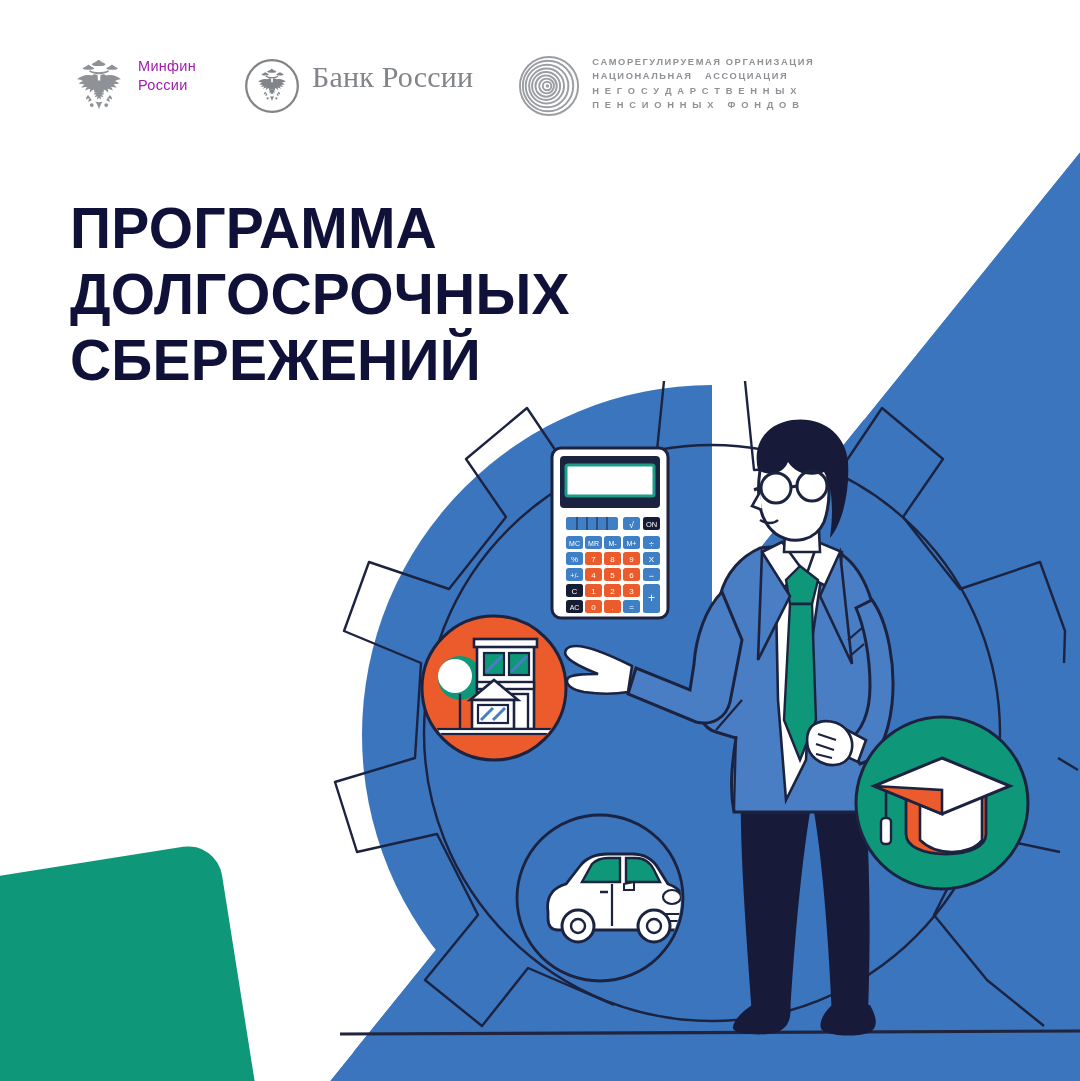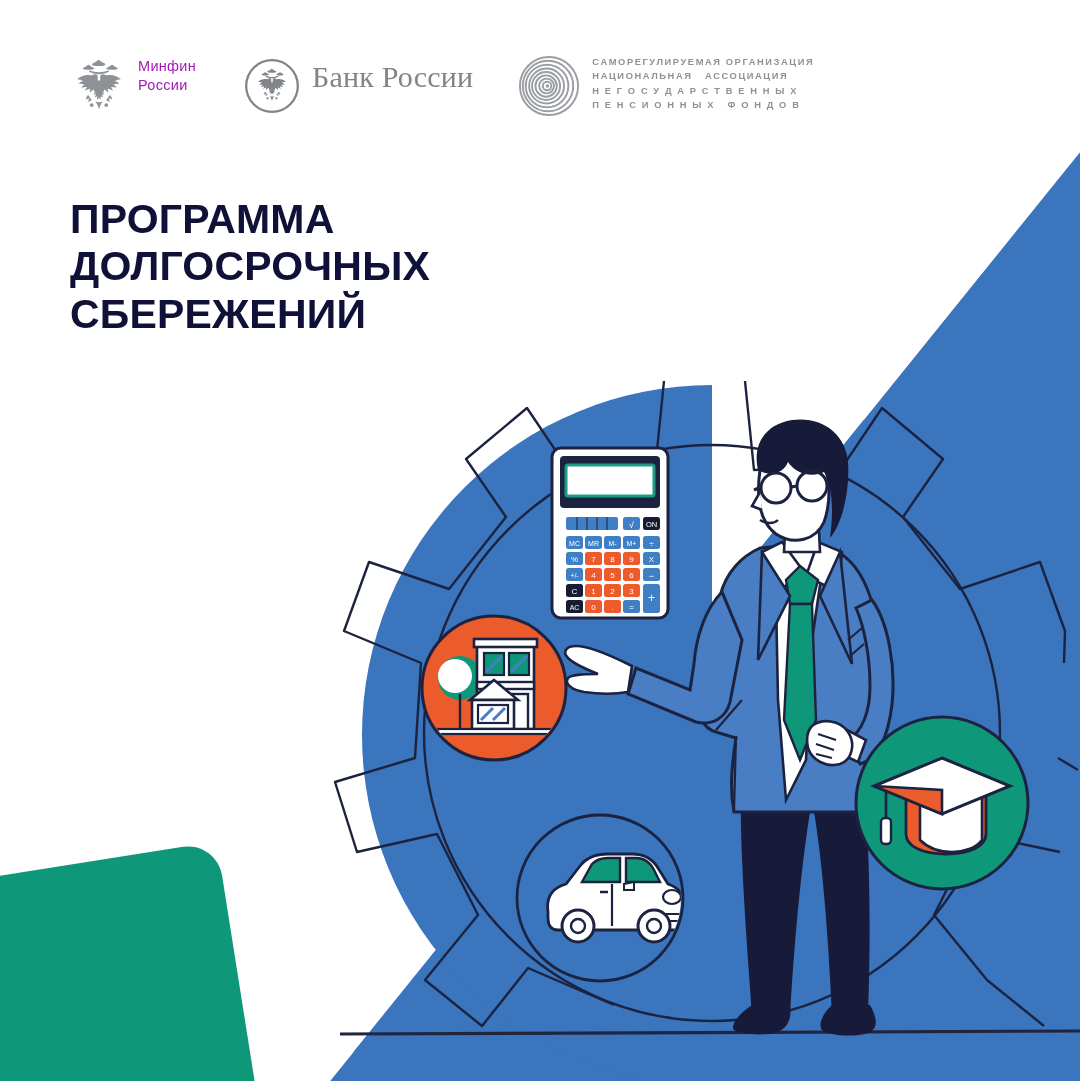--- a/index.html
+++ b/index.html
@@ -52,21 +52,21 @@
     color:#8e9196;
     font-weight:700;
   }
 
   
   .headline{
     position:absolute;
     left:70px; top:196px;
     z-index:35;
     color:#101138;
-    font-size:41px;
+    font-size:57px;
     font-weight:700;
     line-height:1.155;
     letter-spacing:.2px;
     white-space:pre-line;
   }
   .subhead{
     position:absolute;
     left:71px; top:493px;
     z-index:35;
     color:#3f78ab;

